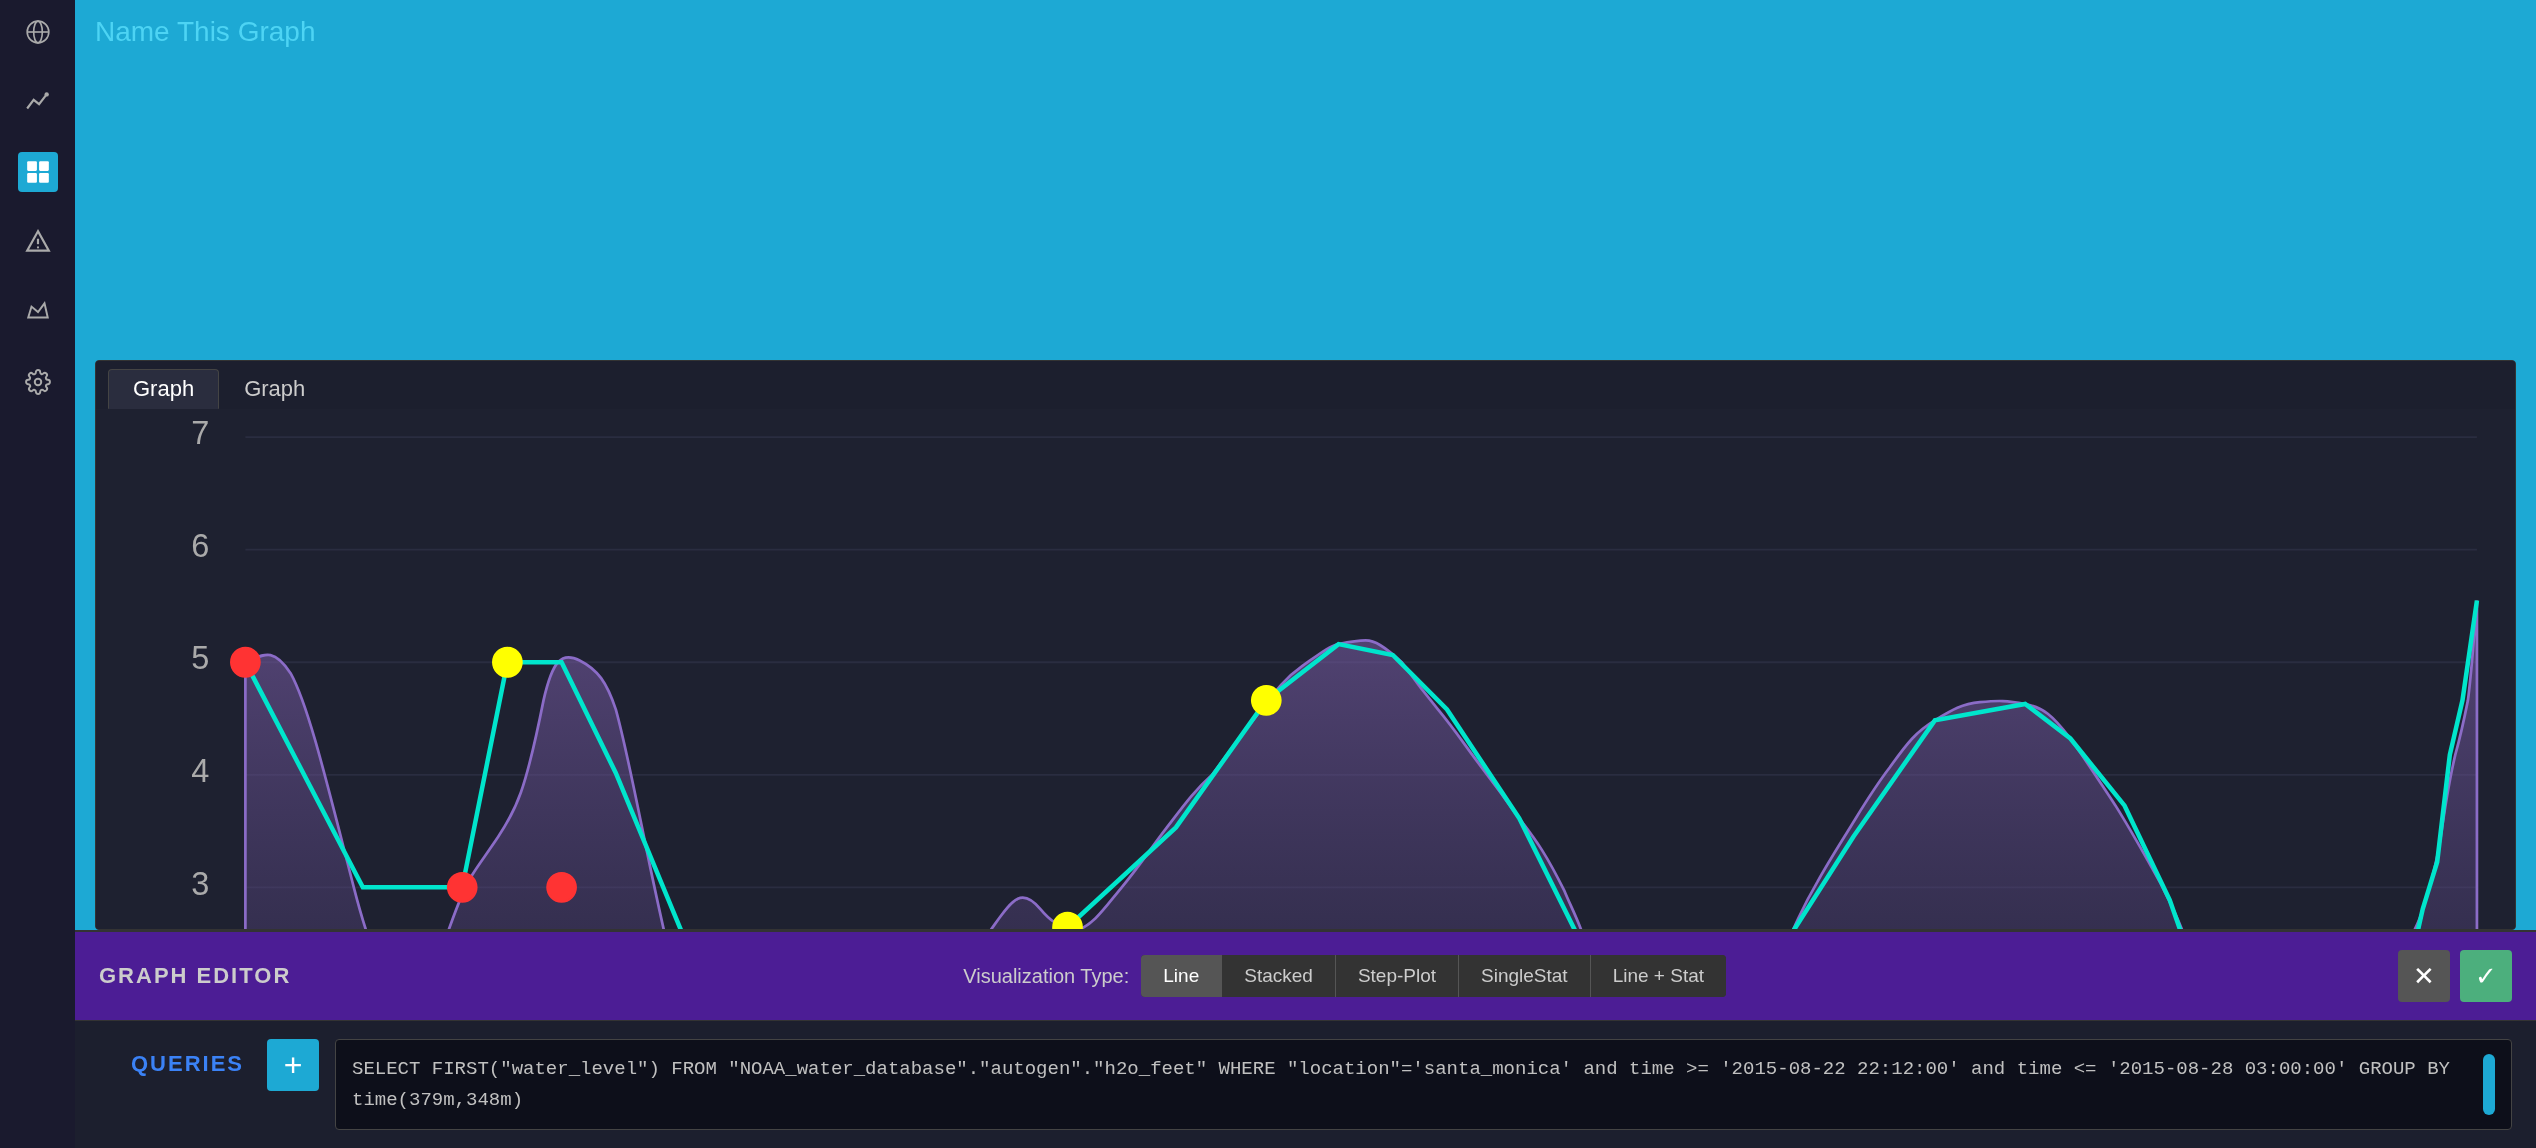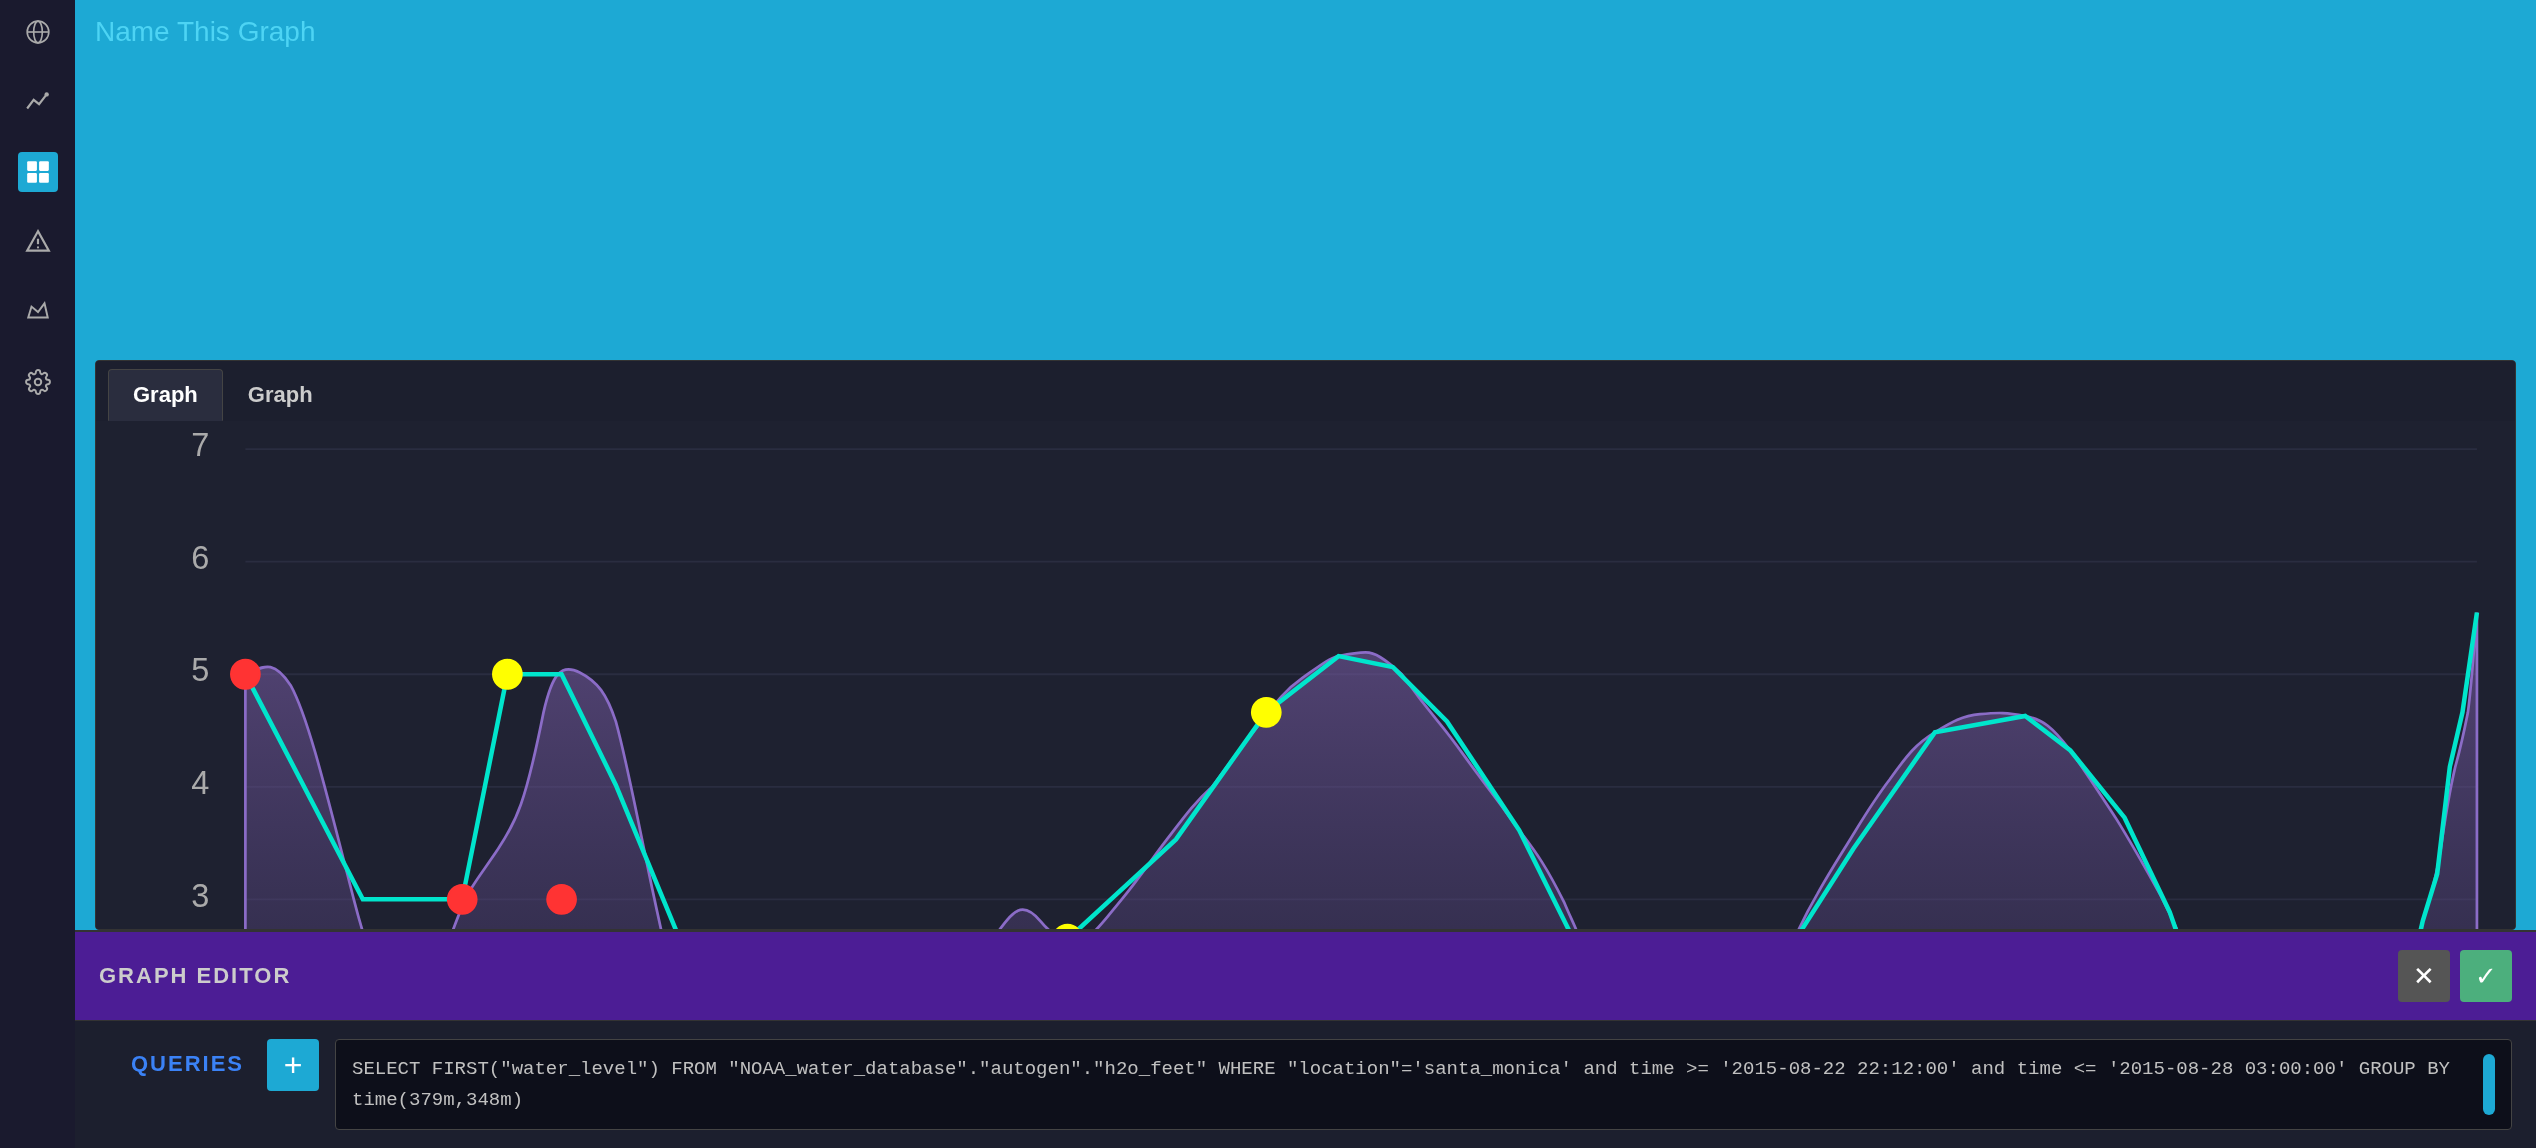--- a/index.html
+++ b/index.html
@@ -85,23 +85,23 @@
       overflow: hidden;
       max-height: 570px;
     }
 
     .graph-tabs {
       display: flex;
       background-color: #1c1f2e;
       padding: 8px 12px 0 12px;
     }
     .graph-tab {
-      padding: 12px 24px;
+      padding: 6px 24px;
       font-size: 22px;
-      font-weight: 700;
+      font-weight: 400;
       cursor: pointer;
       color: #ccc;
       border: 1px solid transparent;
       border-radius: 4px 4px 0 0;
     }
     .graph-tab.active {
       background-color: #2a2d3e;
       color: white;
       border-color: #444;
       border-bottom-color: #2a2d3e;
@@ -383,20 +383,30 @@
       </div>
 
     </div>
   </div>
 
   <div class="bottom-panel">
 
     <div class="editor-header">
       <span class="editor-title">GRAPH EDITOR</span>
 
+      <div class="viz-type-section">
+        <span class="viz-type-label">Visualization Type:</span>
+        <div class="viz-buttons">
+          <button class="viz-btn active">Line</button>
+          <button class="viz-btn">Stacked</button>
+          <button class="viz-btn">Step-Plot</button>
+          <button class="viz-btn">SingleStat</button>
+          <button class="viz-btn">Line + Stat</button>
+        </div>
+      </div>
 
       <div class="editor-actions">
         <button class="btn-close">✕</button>
         <button class="btn-confirm">✓</button>
       </div>
     </div>
 
     <div class="queries-section">
       <span class="queries-label">QUERIES</span>
       <button class="add-query-btn">+</button>

